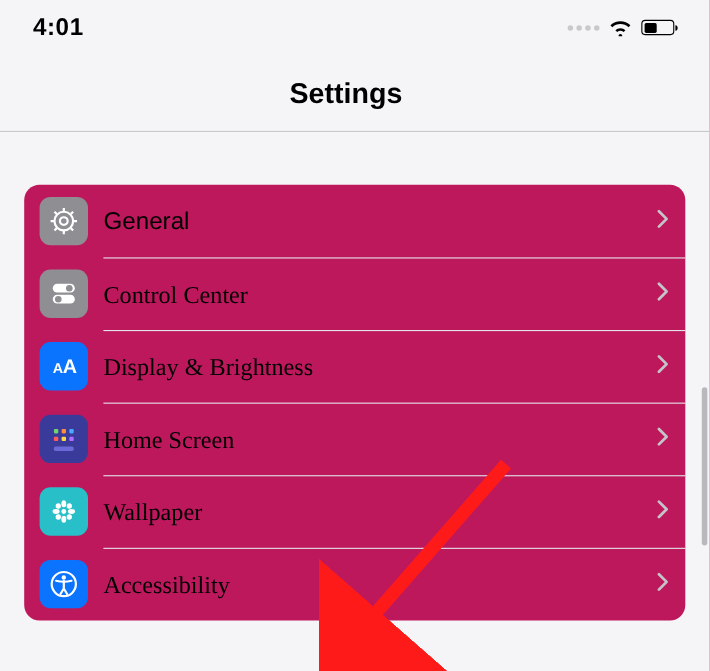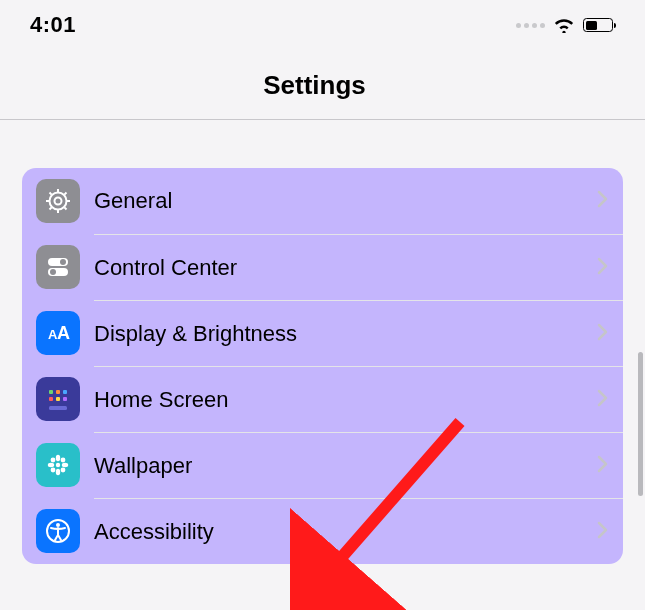--- a/index.html
+++ b/index.html
@@ -9,25 +9,25 @@
   .statusbar .right { display:flex; align-items:center; gap:8px; }
   .dots { display:flex; gap:3px; }
   .dots span { width:5px; height:5px; border-radius:50%; background:#c9c9cc; }
   .wifi-icon svg { display:block; }
   .battery { width:30px; height:14px; border:1.5px solid #000; border-radius:3.5px; position:relative; }
   .battery::after { content:""; position:absolute; right:-4px; top:3.5px; width:2.5px; height:5px; background:#000; border-radius:0 2px 2px 0; }
   .battery .level { position:absolute; left:1.5px; top:1.5px; bottom:1.5px; width:40%; background:#000; border-radius:1.5px; }
   .titlebar { text-align:center; padding:26px 16px 18px 0; border-bottom:1px solid #c8c7cb; }
   .titlebar h1 { font-size:26px; font-weight:700; color:#000; }
   .content { padding:48px 22px 0 22px; position:relative; }
-  .card { background:#c4b5fd; border-radius:14px; padding:0 0 0 14px; }
+  .card { background:#be185d; border-radius:14px; padding:0 0 0 14px; }
   .cell { display:flex; align-items:center; height:66px; cursor:pointer; }
   .cell .icon { width:44px; height:44px; border-radius:10px; flex-shrink:0; display:flex; align-items:center; justify-content:center; }
   .cell .labelzone { flex:1; display:flex; align-items:center; height:100%; margin-left:14px; padding-right:14px; }
-  .cell:not(:first-child) .labelzone { border-top:1px solid #e4e4e8; }
+  .cell:not(:first-child) .labelzone { border-top:1px solid #e4e4e8;font-family:Liberation Serif, serif; }
   .cell .label { font-size:22px; color:#000; flex:1; }
   .chevron { color:#c5c5c9; }
   
   .ic-general { background:#8e8e93; }
   .ic-control { background:#8e8e93; }
   .ic-display { background:#0a74ff; }
   .ic-home { background:#3a3a9a; }
   .ic-access { background:#0a74ff; }
   .ic-wall { background:#29bfc9; }
   

